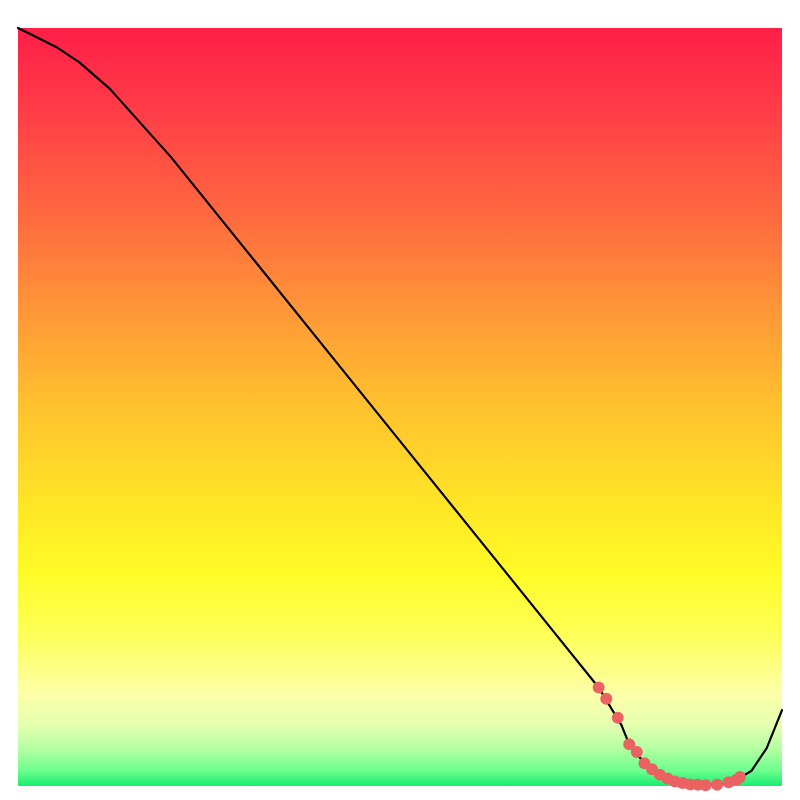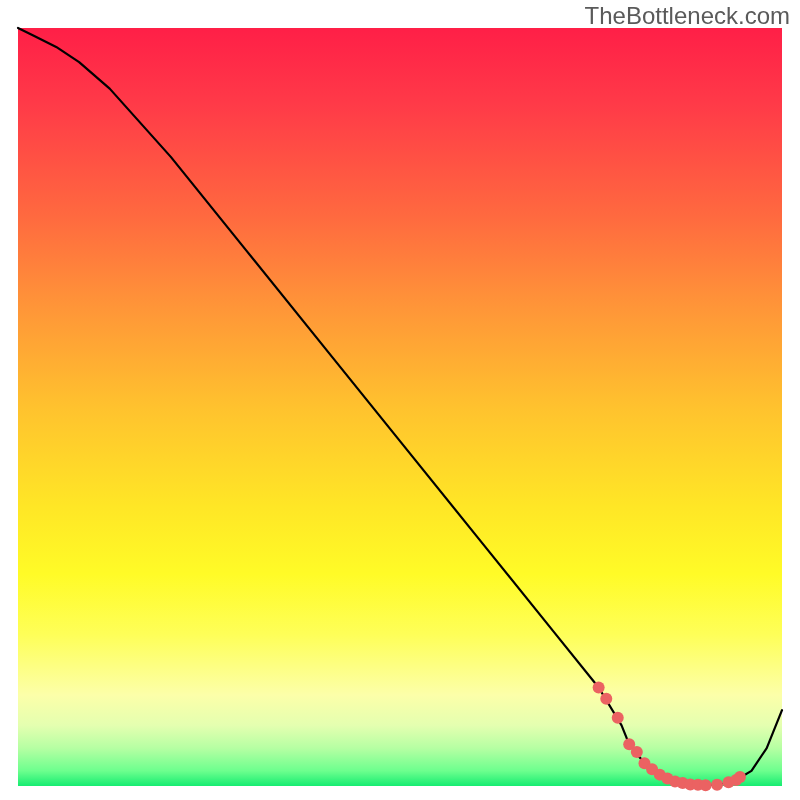--- a/index.html
+++ b/index.html
@@ -73,21 +73,20 @@
   .marker {
     fill: #eb6262;
     stroke: none;
   }
 </style>
 </head>
 <body>
 
 <div class="container">
 
-  <div class="watermark">TheBottleneck.com</div>
 
   <div class="plot-area">
     <div class="gradient-bg"></div>
     <svg class="overlay" viewBox="0 0 764 758" preserveAspectRatio="none">
       <path id="curve-path" class="curve" d="M0.00 0.00 L15.28 7.58 L38.20 18.95 L61.12 34.11 L91.68 60.64 L152.80 128.86 L229.20 223.61 L305.60 318.36 L382.00 413.11 L458.40 507.86 L534.80 602.61 L580.64 659.46 L603.56 697.36 L611.20 716.31 L626.48 735.26 L641.76 746.63 L657.04 753.45 L672.32 756.48 L687.60 757.24 L702.88 756.48 L718.16 751.94 L733.44 742.84 L748.72 720.10 L764.00 682.20"></path>
       <g id="markers-group">
           <circle cx="580.64" cy="659.46" r="6" class="marker"></circle>
           <circle cx="588.28" cy="670.83" r="6" class="marker"></circle>
           <circle cx="599.74" cy="689.78" r="6" class="marker"></circle>
           <circle cx="611.20" cy="716.31" r="6" class="marker"></circle>

